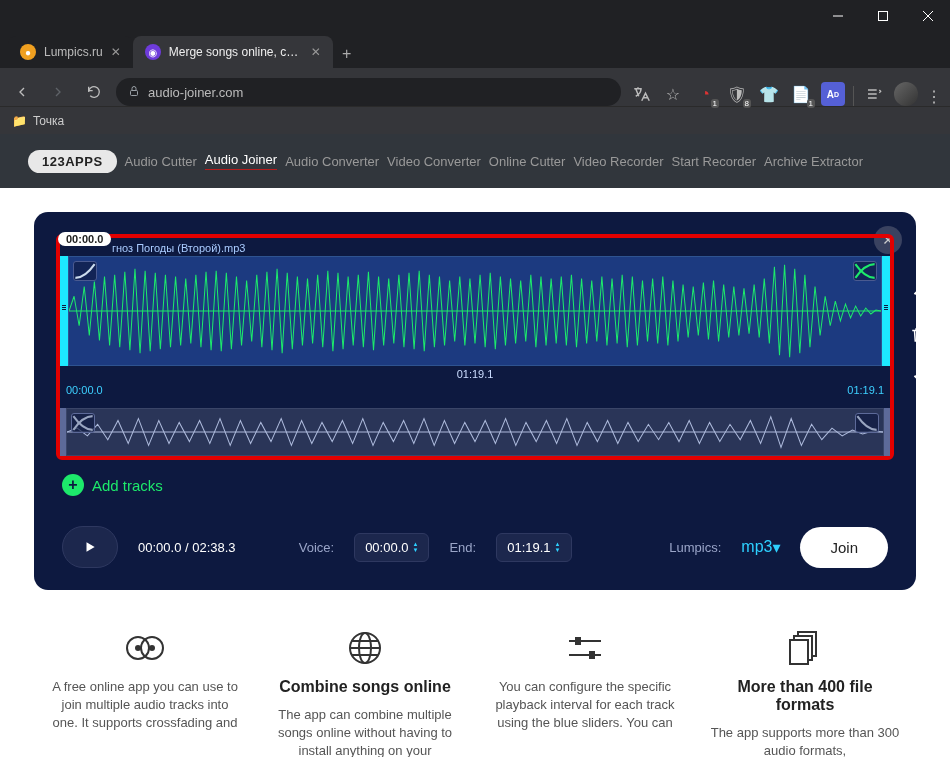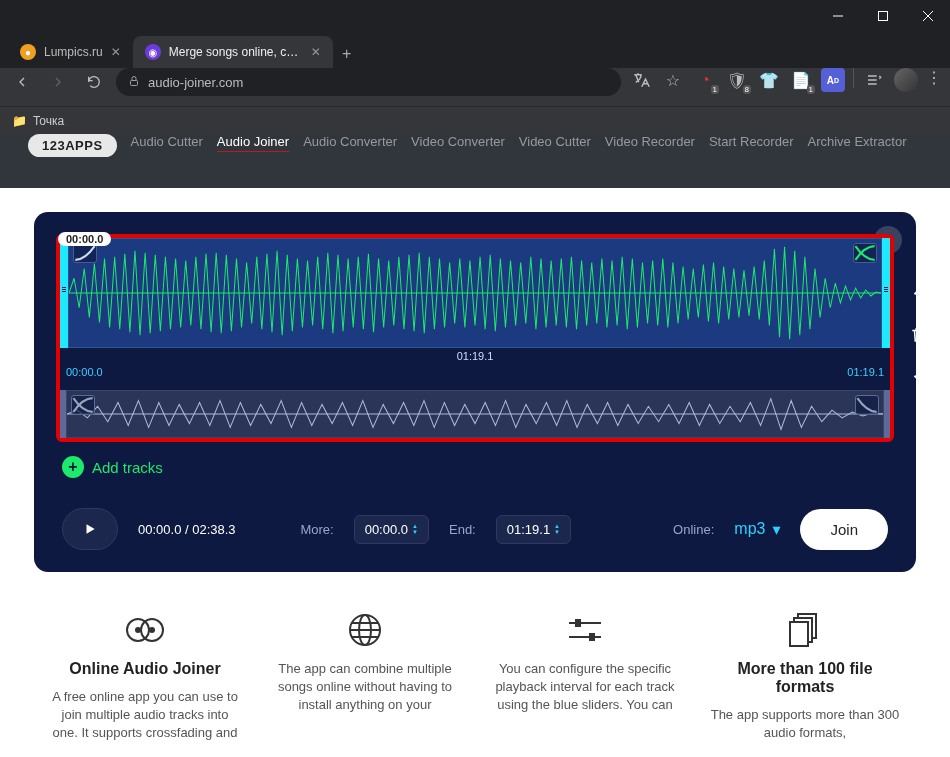--- a/index.html
+++ b/index.html
@@ -12,40 +12,40 @@
 
   .tabbar { background: #202124; height: 36px; display: flex; align-items: end; padding-left: 8px; gap: 0; }
   .tab { height: 32px; display: flex; align-items: center; padding: 0 12px; gap: 8px; font-size: 12px; color: #bbb; max-width:200px; border-radius: 8px 8px 0 0; cursor:pointer; position: relative; }
   .tab.active { background: #35363a; color: #eee; }
   .tab.inactive { background: #202124; }
   .tab .favicon { width:16px; height:16px; border-radius:50%; display:flex; align-items:center; justify-content:center; font-size:10px; color:#fff; flex-shrink:0; }
   .tab .title { white-space: nowrap; overflow: hidden; text-overflow: ellipsis; flex:1; }
   .tab .x { font-size:12px; color:#999; cursor:pointer; flex-shrink:0; }
   .tabbar .newtab { width:28px; height:28px; display:flex; align-items:center; justify-content:center; color:#aaa; cursor:pointer; }
 
-  .addrbar { background: #35363a; height: 38px; display:flex; align-items:flex-start; padding: 0 8px; gap:8px; }
+  .addrbar { background: #35363a; height: 38px; display:flex; align-items:flex-end; padding: 0 8px; gap:8px; }
   .nav-btn { width:28px; height:28px; border-radius:50%; display:flex; align-items:center; justify-content:center; color:#bdbdbd; cursor:pointer; }
   .nav-btn.disabled { color:#5f6368; cursor:default; }
   .omnibox { flex:1; height:28px; background:#202124; border-radius:14px; display:flex; align-items:center; padding:0 12px; gap:8px; color:#bbb; font-size:13px; }
   .omnibox .lock { color:#9aa0a6; }
   .addrbar .ext { width:24px; height:24px; display:flex; align-items:center; justify-content:center; cursor:pointer; color:#bbb; position:relative; }
   .addrbar .ext .badge { position:absolute; bottom:-2px; right:-2px; font-size:8px; background:#555; color:#fff; border-radius:3px; padding:0 2px; line-height:9px; }
   .avatar { width:24px; height:24px; border-radius:50%; background:linear-gradient(135deg,#666,#333); cursor:pointer; }
   .menu-icon { cursor:pointer; color:#bbb; }
 
   .bookbar { background:#35363a; height:28px; display:flex; align-items:center; padding:0 12px; gap:6px; font-size:12px; color:#ccc; border-top:1px solid #2a2a2a; }
   .bookbar .folder-icon { color:#f0c36b; }
 
   .viewport { position:absolute; top:134px; bottom:0; left:0; right:0; overflow-y:auto; background:#fff; }
   .viewport::-webkit-scrollbar { width:16px; }
   .viewport::-webkit-scrollbar-track { background:#f1f1f1; }
   .viewport::-webkit-scrollbar-thumb { background:#c1c1c1; }
 
   
-  .topnav { background:#31363c; height:54px; display:flex; align-items:flex-start; padding:0 28px; gap:14px; font-size:13px; }
+  .topnav { background:#31363c; height:54px; display:flex; align-items:center; padding:0 28px; gap:8px; font-size:13px; }
   .logo { background:#e8e8e8; color:#222; font-weight:bold; padding:4px 14px; border-radius:14px; font-size:13px; letter-spacing:0.5px; }
   .navlink { color:#999; text-decoration:none; cursor:pointer; white-space:nowrap; }
   .navlink.active { color:#fff; border-bottom:1px solid #b91c1c; padding-bottom:2px; }
 
   .panel { margin: 24px 34px 20px; background:#0d1940; border-radius:14px; padding:22px; position:relative; }
   .close-panel { position:absolute; top:14px; right:14px; width:28px; height:28px; border-radius:50%; background:#3a4260; color:#ccc; display:flex; align-items:center; justify-content:center; cursor:pointer; font-size:14px; }
   .highlight-box { border:4px solid #e20000; border-radius:6px; padding:0; position:relative; }
   .play-badge { position:absolute; top:-6px; left:-2px; background:#fff; border-radius:12px; padding:1px 8px; font-size:11px; font-weight:bold; color:#222; z-index:3; }
   .track { position:relative; }
   .track-title { font-size:11px; color:#aaccff; padding:4px 0 2px 52px; }
@@ -74,21 +74,21 @@
   .add-tracks .plus { width:22px; height:22px; background:#1de96b; color:#0d1940; border-radius:50%; display:flex; align-items:center; justify-content:center; font-weight:bold; font-size:16px; }
 
   .controls { display:flex; align-items:center; gap:20px; margin-top:30px; padding:0 6px; }
   .play-btn { width:56px; height:42px; background:#1c274d; border:1px solid #2e3860; border-radius:22px; display:flex; align-items:center; justify-content:center; cursor:pointer; }
   .play-btn svg { fill:#fff; }
   .ctrl-text { color:#fff; font-size:13px; }
   .ctrl-label { color:#9aa5c8; font-size:13px; }
   .time-box { background:#1c274d; border:1px solid #2e3860; border-radius:6px; padding:6px 10px; color:#fff; font-size:13px; display:flex; align-items:center; gap:4px; }
   .stepper { display:flex; flex-direction:column; gap:0; color:#2dd0ff; font-size:6px; line-height:6px; }
   .spacer { flex:1; }
-  .format-link { color:#2dd0ff; cursor:pointer; display:flex; align-items:center; gap:7px; }
+  .format-link { color:#2dd0ff; cursor:pointer; display:flex; align-items:center; gap:0; }
   .join-btn { background:#fff; color:#222; border:none; border-radius:22px; padding:12px 30px; font-size:15px; cursor:pointer; }
 
   .features { display:flex; padding:18px 50px; gap:30px; }
   .feature { flex:1; text-align:center; }
   .feature .icon { font-size:30px; color:#333; margin-bottom:10px; height:40px; display:flex; align-items:center; justify-content:center; }
   .feature h3 { font-size:16px; font-weight:600; margin-bottom:10px; color:#222; }
   .feature p { font-size:13px; color:#555; line-height:1.4; }
 </style>
 </head>
 <body>
@@ -176,21 +176,21 @@
 </div>
 
 <div class="viewport">
 
   <div class="topnav">
     <div class="logo">123APPS</div>
     <a class="navlink">Audio Cutter</a>
     <a class="navlink active">Audio Joiner</a>
     <a class="navlink">Audio Converter</a>
     <a class="navlink">Video Converter</a>
-    <a class="navlink">Video Cutter</a>
+    <a class="navlink">Online Cutter</a>
     <a class="navlink">Video Recorder</a>
     <a class="navlink">Start Recorder</a>
     <a class="navlink">Archive Extractor</a>
 
   </div>
 
   <div class="panel">
     <div class="close-panel">✕</div>
 
     <div class="highlight-box" style="position:relative">
@@ -208,20 +208,21 @@
             </svg>
           </div>
         <div class="side-tool">
             <svg width="18" height="18" viewBox="0 0 24 24">
               <path d="M12 5v14M6 13l6 6 6-6" fill="none" stroke="currentColor" stroke-width="2.5"></path>
             </svg>
           </div>
       </div>
 
       <div class="track">
+        <div class="track-title">гноз Погоды (Второй).mp3</div>
         <div class="track-area">
           <div class="slider-bar">
               <div class="grip">
                 <span></span>
                 <span></span>
                 <span></span>
               </div>
             </div>
           <div class="wave active">
             <div class="fade-btn fade-in">
@@ -287,63 +288,63 @@
     </div>
 
     <div class="controls">
       <div class="play-btn">
           <svg width="14" height="14" viewBox="0 0 24 24">
             <path d="M6 4l14 8-14 8z"></path>
           </svg>
         </div>
       <span class="ctrl-text">00:00.0 / 02:38.3</span>
       <div class="spacer" style="flex:0.4"></div>
-      <span class="ctrl-label">More:</span>
+      <span class="ctrl-label">Voice:</span>
       <div class="time-box">
         <span>00:00.0</span>
         <div class="stepper">▲<br>▼</div>
       </div>
       <span class="ctrl-label">End:</span>
       <div class="time-box">
         <span>01:19.1</span>
         <div class="stepper">▲<br>▼</div>
       </div>
       <div class="spacer"></div>
-      <span class="ctrl-label">Online:</span>
+      <span class="ctrl-label">Lumpics:</span>
       <span class="format-link">
         <span>mp3</span>
         <span>▾</span>
       </span>
       <button class="join-btn">Join</button>
     </div>
   </div>
 
   <div class="features">
     <div class="feature">
       <div class="icon">
           <svg width="42" height="32" viewBox="0 0 42 32">
             <circle cx="14" cy="16" r="11" fill="none" stroke="#333" stroke-width="2"></circle>
             <circle cx="14" cy="16" r="3" fill="#333"></circle>
             <circle cx="28" cy="16" r="11" fill="none" stroke="#333" stroke-width="2"></circle>
             <circle cx="28" cy="16" r="3" fill="#333"></circle>
           </svg>
         </div>
-      <h3>Online Audio Joiner</h3>
       <p>A free online app you can use to join multiple audio tracks into one. It supports crossfading and</p>
     </div>
     <div class="feature">
       <div class="icon">
           <svg width="34" height="34" viewBox="0 0 34 34">
             <circle cx="17" cy="17" r="15" fill="none" stroke="#333" stroke-width="2"></circle>
             <ellipse cx="17" cy="17" rx="6" ry="15" fill="none" stroke="#333" stroke-width="2"></ellipse>
             <line x1="2" y1="17" x2="32" y2="17" stroke="#333" stroke-width="2"></line>
             <line x1="4" y1="10" x2="30" y2="10" stroke="#333" stroke-width="2"></line>
             <line x1="4" y1="24" x2="30" y2="24" stroke="#333" stroke-width="2"></line>
           </svg>
         </div>
+      <h3>Combine songs online</h3>
       <p>The app can combine multiple songs online without having to install anything on your</p>
     </div>
     <div class="feature">
       <div class="icon">
           <svg width="40" height="30" viewBox="0 0 40 30">
             <line x1="4" y1="8" x2="36" y2="8" stroke="#333" stroke-width="2"></line>
             <rect x="10" y="4" width="6" height="8" fill="#333"></rect>
             <line x1="4" y1="22" x2="36" y2="22" stroke="#333" stroke-width="2"></line>
             <rect x="24" y="18" width="6" height="8" fill="#333"></rect>
           </svg>
@@ -351,18 +352,18 @@
       <p>You can configure the specific playback interval for each track using the blue sliders. You can</p>
     </div>
     <div class="feature">
       <div class="icon">
           <svg width="34" height="36" viewBox="0 0 34 36">
             <rect x="10" y="2" width="18" height="24" fill="none" stroke="#333" stroke-width="2"></rect>
             <rect x="6" y="6" width="18" height="24" fill="#fff" stroke="#333" stroke-width="2"></rect>
             <rect x="2" y="10" width="18" height="24" fill="#fff" stroke="#333" stroke-width="2"></rect>
           </svg>
         </div>
-      <h3>More than 100 file formats</h3>
+      <h3>More than 400 file formats</h3>
       <p>The app supports more than 300 audio formats,</p>
     </div>
   </div>
 
 </div>
 
 </body></html>

